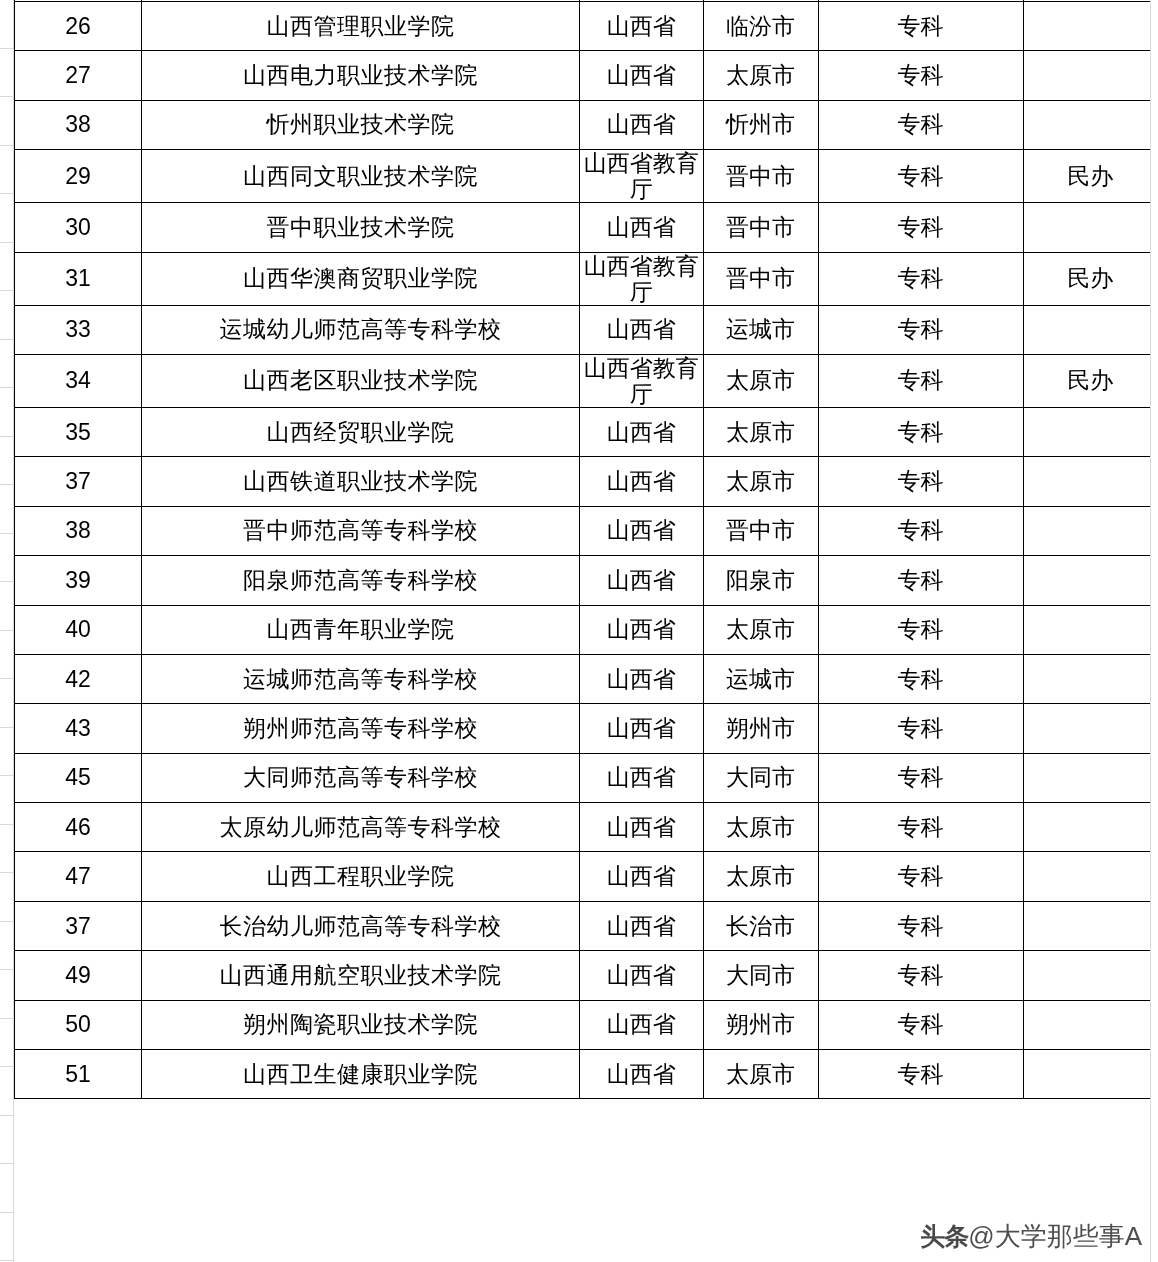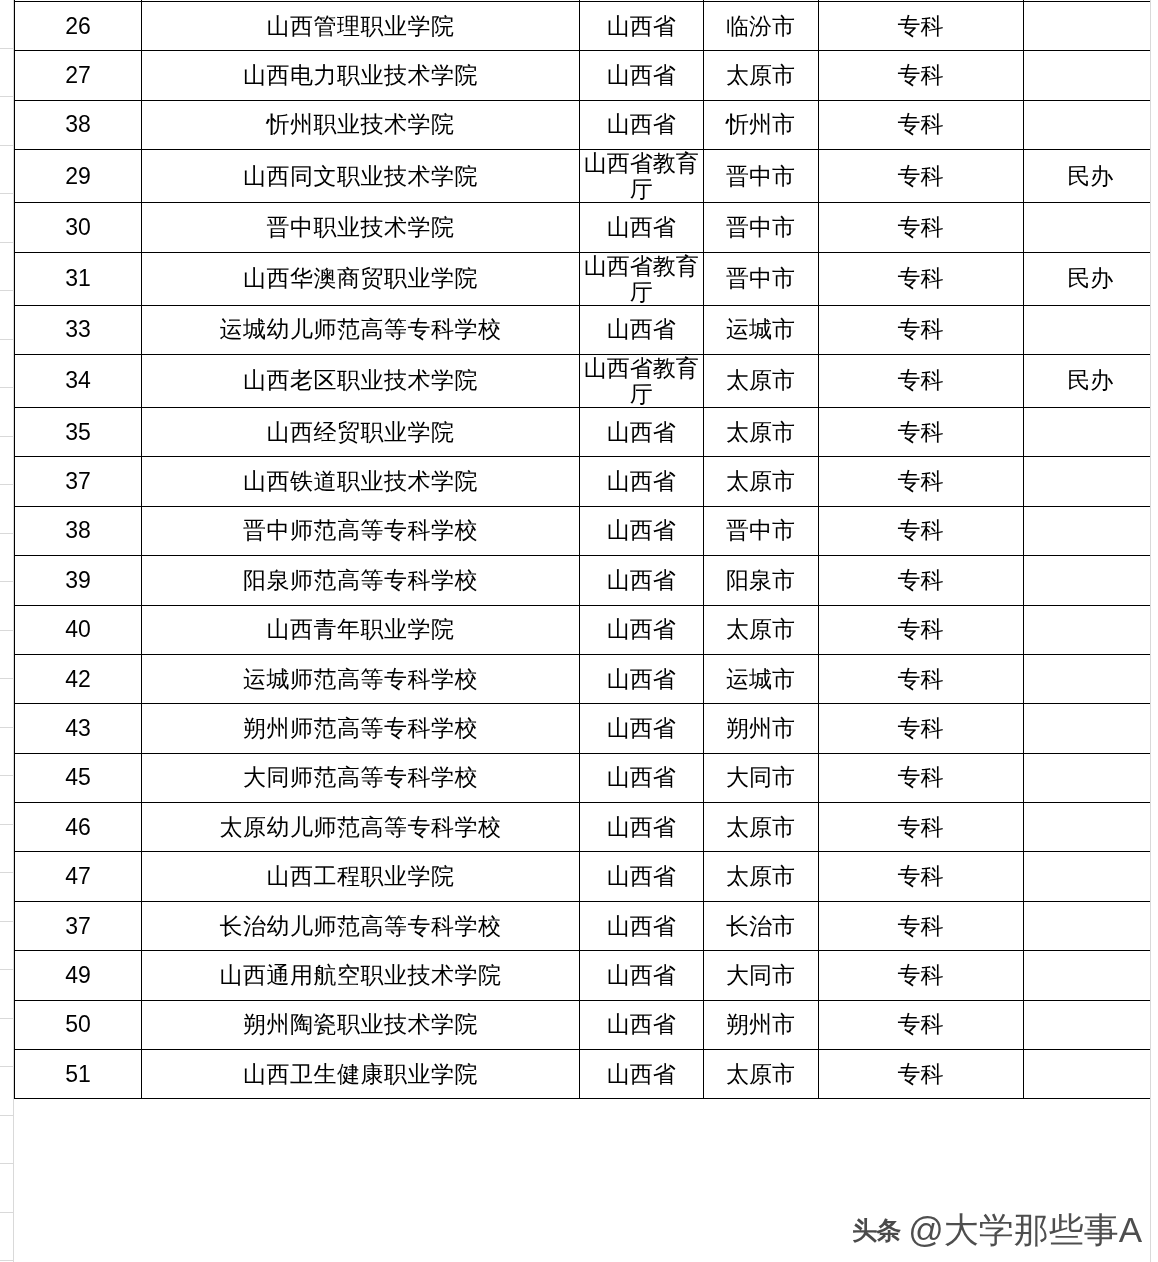--- a/index.html
+++ b/index.html
@@ -89,35 +89,35 @@
   tr.partial td {
     height: 40px;
   }
 
   .watermark {
     position: absolute;
     right: 16px;
     bottom: 8px;
     display: flex;
     align-items: center;
-    gap: 8px;
+    gap: 0;
     color: #4a4a4a;
     font-size: 26px;
     font-family: "Liberation Sans", "DejaVu Sans", sans-serif;
     opacity: 0.92;
     pointer-events: none;
   }
   .watermark .logo {
     font-size: 25px;
     color: #3b3b3b;
     font-weight: bold;
     letter-spacing: -1px;
   }
   .watermark .wm-text {
-    font-size: 35px;
+    font-size: 26px;
     color: #3f3f3f;
   }
 
   
   .right-edge {
     position: absolute;
     right: 0;
     top: 0;
     width: 8px;
     height: 1262px;

